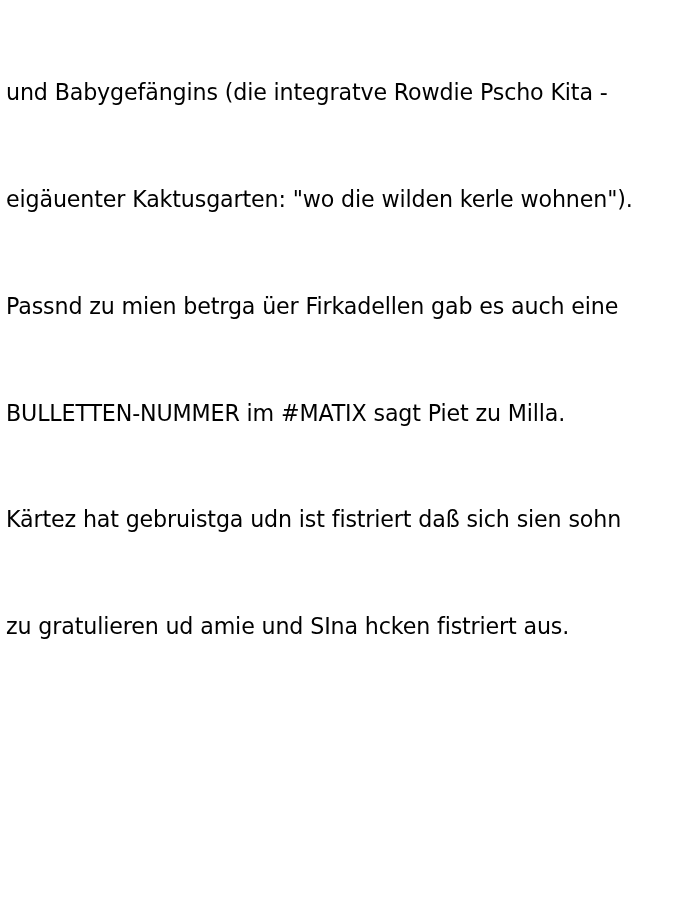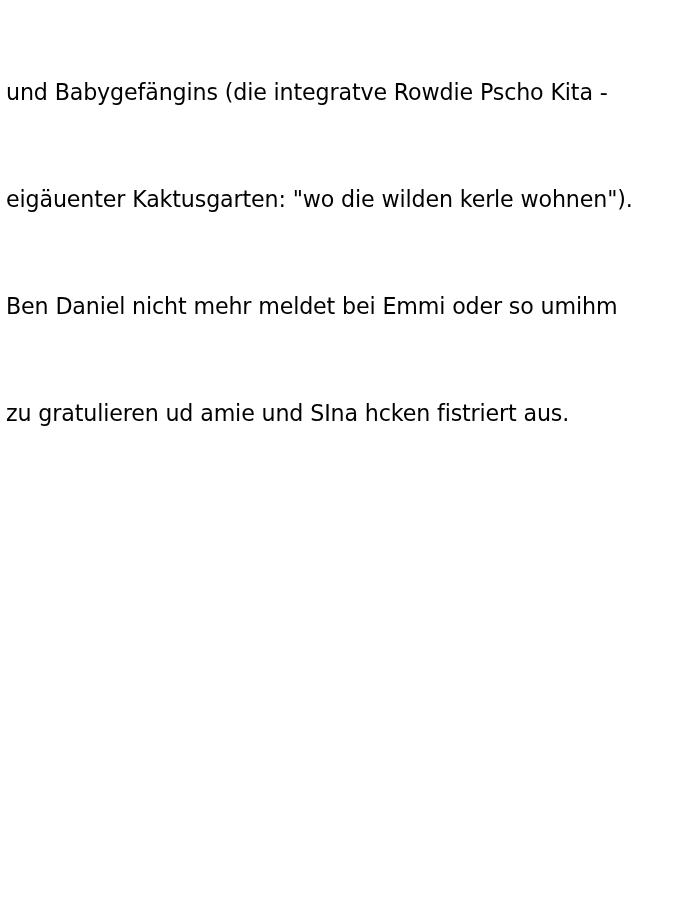--- a/index.html
+++ b/index.html
@@ -36,21 +36,23 @@
     overflow: hidden;
   }
 </style>
 </head>
 <body>
 
 <div id="page">
   <div class="textblock">
     <span class="line">und Babygefängins (die integratve Rowdie Pscho Kita -</span>
     <span class="line">eigäuenter Kaktusgarten: "wo die wilden kerle wohnen").</span>
-    <span class="line">Ben Daniel nicht mehr meldet bei Emmi oder so umihm</span>
+    <span class="line">Passnd zu mien betrga üer Firkadellen gab es auch eine</span>
+    <span class="line">BULLETTEN-NUMMER im #MATIX sagt Piet zu Milla.</span>
+    <span class="line">Kärtez hat gebruistga udn ist fistriert daß sich sien sohn</span>
     <span class="line">zu gratulieren ud amie und SIna hcken fistriert aus.</span>
     
     
     
     
     
     
     
     
     

